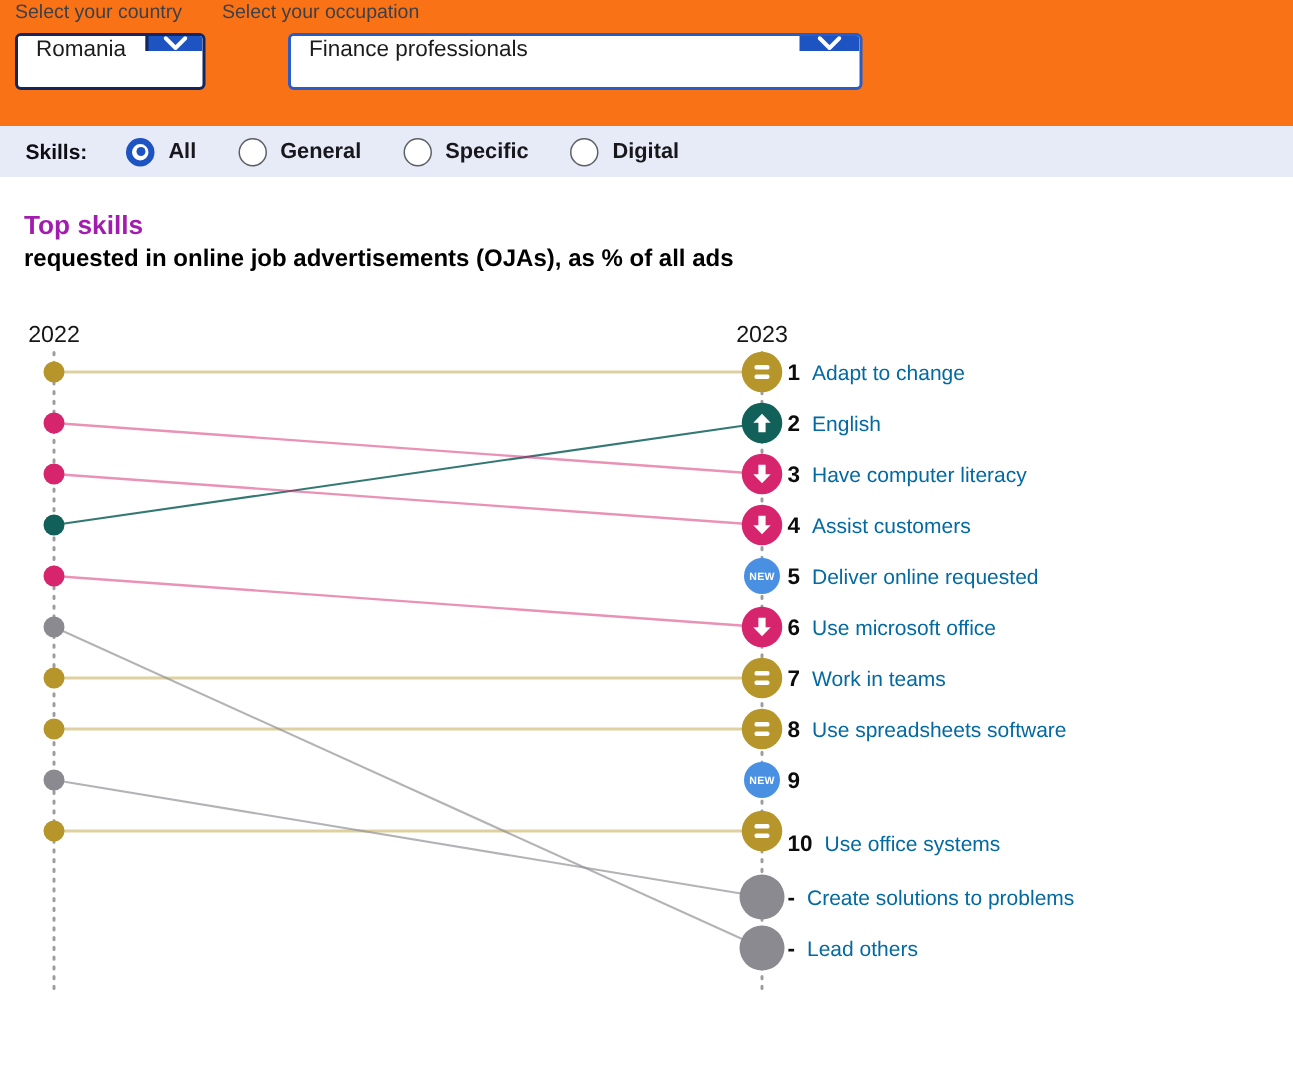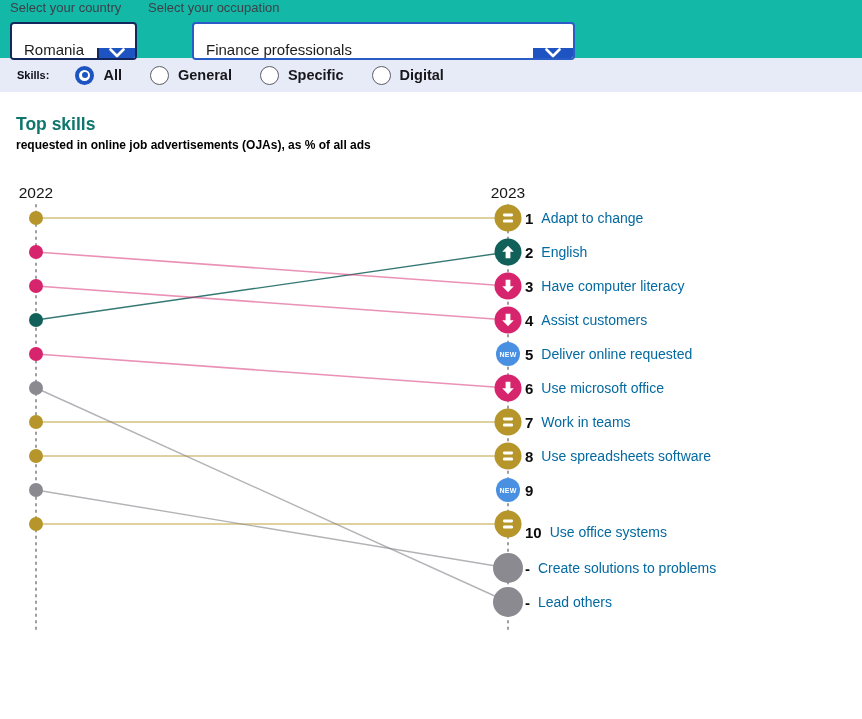--- a/index.html
+++ b/index.html
@@ -1,44 +1,44 @@
 <!DOCTYPE html>
 <html><head>
 <meta charset="utf-8">
 <style>
   * { margin:0; padding:0; box-sizing:border-box; }
   html,body { width:862px; height:719px; background:#ffffff; font-family:"Liberation Sans", sans-serif; color:#111; overflow:hidden; }
 
   
-  .hdr { position:relative; width:862px; height:58px; background:#14b8a6; }
+  .hdr { position:relative; width:862px; height:84px; background:#f97316; }
   .sel-group { position:absolute; top:0; }
   .sel-group.country { left:10px; }
   .sel-group.occupation { left:148px; }
   .sel-label { font-size:13px; color:#3d3f47; line-height:15px; margin-bottom:7px; }
-  .sel-box { display:flex; align-items:flex-end; height:38px; border-radius:4px; background:#fff; overflow:hidden; }
+  .sel-box { display:flex; align-items:flex-start; height:38px; border-radius:4px; background:#fff; overflow:hidden; }
   .sel-box.country-box { width:127px; border:2px solid #13275e; }
   .sel-box.occupation-box { width:383px; border:2px solid #2a5cc8;margin-left:44px; }
   .sel-value { flex:1; display:flex; align-items:center; padding-left:12px; font-size:15px; color:#1c1c1c; background:#fff; white-space:nowrap; }
   .sel-btn { width:38px; display:flex; align-items:center; justify-content:center; background:#1d54c2; border:none; cursor:pointer; }
   .country-box .sel-btn { border-left:2px solid #13275e; }
   .occupation-box .sel-btn { width:40px; }
 
   
   .band { width:862px; height:34px; background:#e7eaf7; display:flex; align-items:center; padding-left:17px; }
-  .band .skills-label { font-size:11px; font-weight:bold; color:#0d0d12; margin-right:26px; }
+  .band .skills-label { font-size:14px; font-weight:bold; color:#0d0d12; margin-right:26px; }
   .radio-item { display:flex; align-items:center; margin-right:28px; cursor:pointer; }
   .radio { width:19px; height:19px; border-radius:50%; background:#fff; border:1.5px solid #5c5f66; margin-right:9px; position:relative; flex:0 0 auto; }
   .radio.checked { border:4.5px solid #1d54c2; }
   .radio.checked::after { content:""; position:absolute; left:50%; top:50%; width:6px; height:6px; margin:-3px 0 0 -3px; border-radius:50%; background:#1d54c2; }
   .radio-text { font-size:14.5px; color:#17171c;font-weight:bold; }
 
   
   .titleblock { padding:21px 0 0 16px; }
-  .chart-title { font-size:17.5px; font-weight:bold; color:#0f766e; line-height:22px; }
-  .chart-subtitle { font-size:12px; font-weight:bold; color:#000; margin-top:3px; }
+  .chart-title { font-size:17.5px; font-weight:bold; color:#a21caf; line-height:22px; }
+  .chart-subtitle { font-size:16px; font-weight:bold; color:#000; margin-top:3px; }
 
   
   .chart-wrap { position:relative; width:862px; height:490px; margin-top:26px; }
   .chart-svg { position:absolute; left:0; top:0; }
   .row-label { position:absolute; left:525px; height:24px; display:flex; align-items:center; gap:8px; white-space:nowrap; }
   .row-label .num { font-size:15px; font-weight:bold; color:#0c0c0c; }
   .row-label .txt { font-size:14px; color:#0369a1; }
 </style>
 </head>
 <body>

